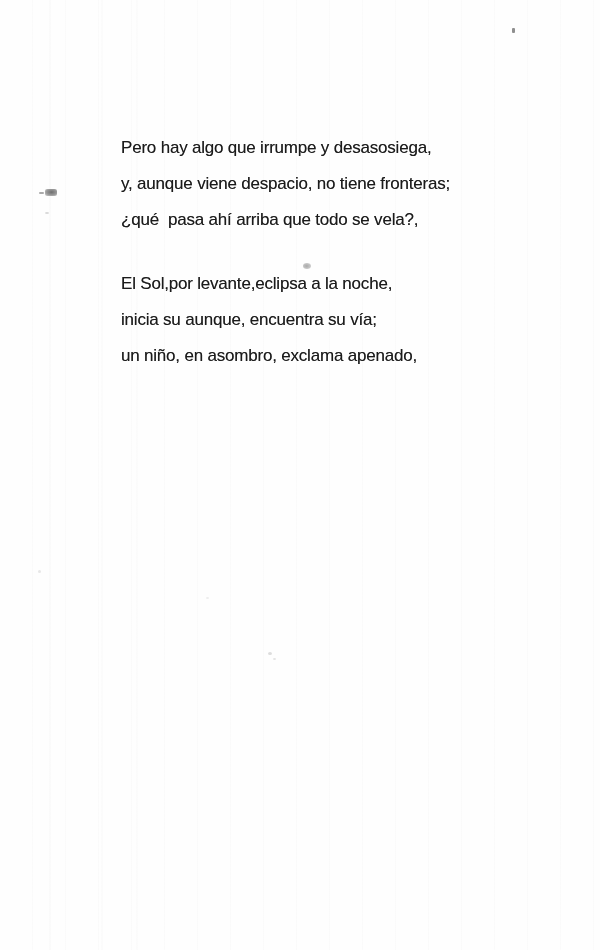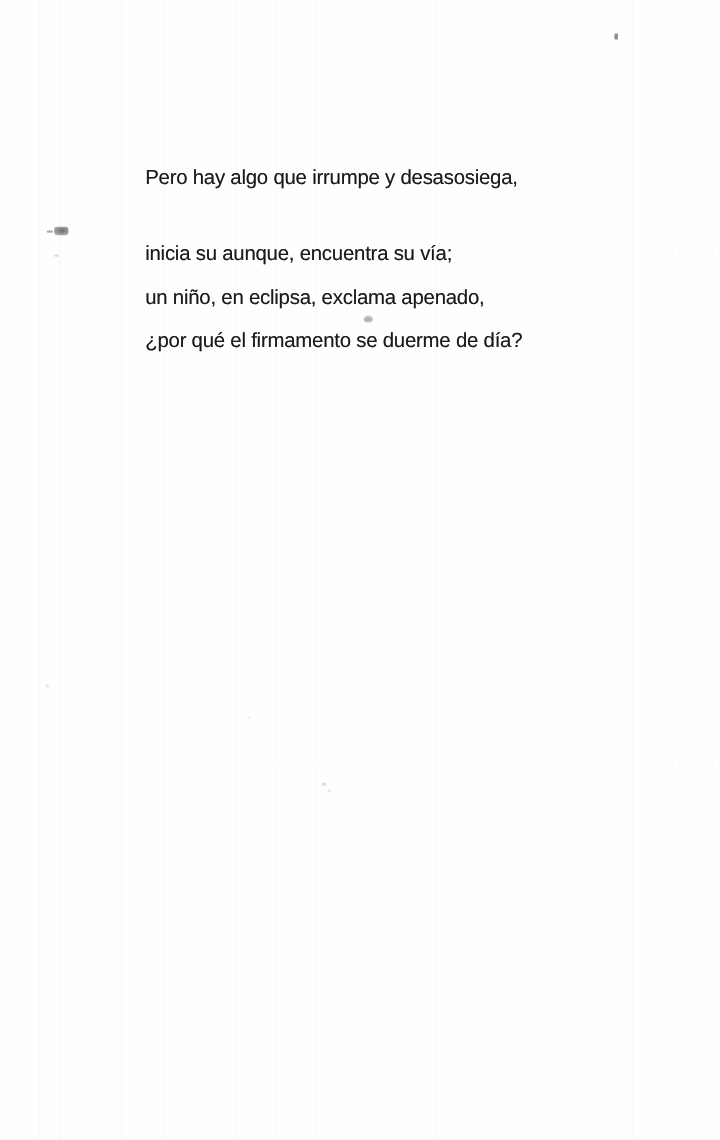--- a/index.html
+++ b/index.html
@@ -83,25 +83,27 @@
   .speck-low4 { left: 273px; top: 658px; width: 3px; height: 2px; background: #e4e4e4; }
 </style>
 </head>
 <body>
 
 <div class="page">
 
   <div class="poem">
     <div class="stanza">
       <div class="poem-line">Pero hay algo que irrumpe y desasosiega,</div>
+      <div class="poem-line">y, aunque viene despacio, no tiene fronteras;</div>
+      <div class="poem-line">¿qué  pasa ahí arriba que todo se vela?,</div>
     </div>
     <div class="stanza">
+      <div class="poem-line">El Sol,por levante,eclipsa a la noche,</div>
       <div class="poem-line">inicia su aunque, encuentra su vía;</div>
-      <div class="poem-line">un niño, en eclipsa, exclama apenado,</div>
-      <div class="poem-line">¿por qué el firmamento se duerme de día?</div>
+      <div class="poem-line">un niño, en asombro, exclama apenado,</div>
     </div>
   </div>
 
   <div class="artifact smudge-topright"></div>
   <div class="artifact smudge-margin"></div>
   <div class="artifact speck-margin2"></div>
   <div class="artifact smudge-mid"></div>
   <div class="artifact speck-low1"></div>
   <div class="artifact speck-low2"></div>
   <div class="artifact speck-low3"></div>

